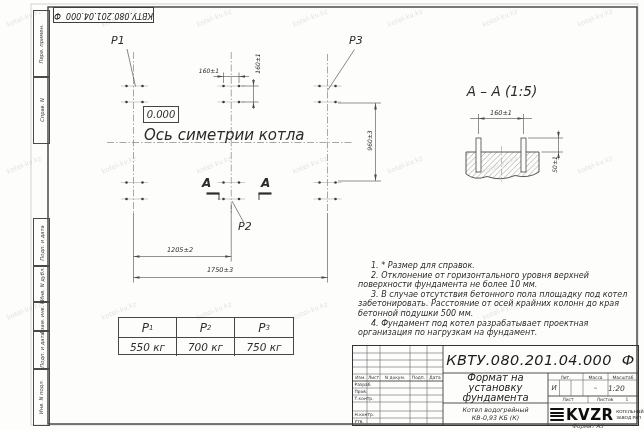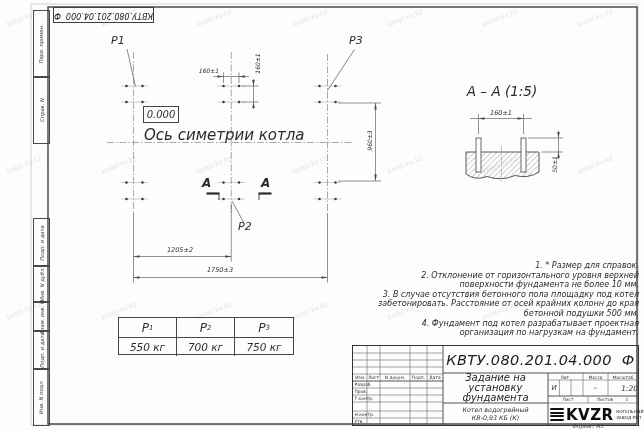--- a/index.html
+++ b/index.html
@@ -27,21 +27,21 @@
           display:grid;grid-template-columns:1fr 1fr 1fr;grid-template-rows:20px 18px;box-sizing:border-box;}
   #ltable .c{border-right:1px solid #474747;border-bottom:1px solid #474747;display:flex;
              align-items:center;justify-content:center;font-style:italic;}
   #ltable .c:nth-child(3n){border-right:none;}
   #ltable .c:nth-child(n+4){border-bottom:none;}
   #ltable .hd{font-size:12px;} #ltable .hd sub{font-size:7px;}
   #ltable .vl{font-size:10.5px;}
   
   #notes{position:absolute;left:358px;top:261px;width:281px;font-size:8px;line-height:1.2;
          font-style:italic;color:#2b2b2b;}
-  #notes p{margin:0;text-indent:13px;text-align:right;}
+  #notes p{margin:0;text-indent:13px;}
   
   #tb{position:absolute;left:352px;top:345px;width:285px;height:79px;border:1.3px solid #333;box-sizing:content-box;}
   #tb .t{position:absolute;font-size:4.4px;color:#333;white-space:nowrap;}
   #tb .ti{font-style:italic;}
   #docnum{position:absolute;left:92px;top:2px;width:191px;height:23px;display:flex;align-items:center;
           justify-content:center;font-size:14.5px;font-style:italic;letter-spacing:.4px;white-space:pre;color:#1d1d1d;}
   #tbtitle{position:absolute;left:90px;top:27px;width:105px;height:30px;display:flex;flex-direction:column;
            align-items:center;justify-content:center;font-size:10px;line-height:1.02;font-style:italic;color:#222;}
   #tbprod{position:absolute;left:90px;top:57px;width:105px;height:22px;display:flex;flex-direction:column;
           align-items:center;justify-content:center;font-size:6.3px;line-height:1.25;font-style:italic;color:#333;}
@@ -320,35 +320,35 @@
 
     <div class="t" style="left:1.5px;top:36px;">Разраб.</div>
     <div class="t" style="left:1.5px;top:43px;">Пров.</div>
     <div class="t" style="left:1.5px;top:50px;">Т.контр.</div>
     <div class="t" style="left:1.5px;top:66px;">Н.контр.</div>
     <div class="t" style="left:1.5px;top:73px;">Утв.</div>
 
     <div id="docnum">КВТУ.080.201.04.000  Ф</div>
 
     <div id="tbtitle">
-      <span>Задание на</span>
+      <span>Формат на</span>
       <span>установку</span>
       <span>фундамента</span>
     </div>
     <div id="tbprod">
       <span>Котел водогрейный</span>
       <span>КВ-0,93 КБ (К)</span>
     </div>
 
     <div class="t" style="left:195px;top:28.5px;width:35px;text-align:center;">Лит.</div>
     <div class="t" style="left:230px;top:28.5px;width:25px;text-align:center;">Масса</div>
     <div class="t" style="left:255px;top:28.5px;width:30px;text-align:center;">Масштаб</div>
     <div class="t ti" style="left:195px;top:38px;width:12px;text-align:center;font-size:7px;">И</div>
     <div class="t" style="left:230px;top:38px;width:25px;text-align:center;font-size:7px;">–</div>
-    <div class="t ti" style="left:255px;top:38px;width:30px;text-align:right;font-size:7.5px;">1:20</div>
+    <div class="t ti" style="left:255px;top:38px;width:30px;text-align:left;font-size:7.5px;">1:20</div>
 
     <div class="t" style="left:195px;top:51px;width:40px;text-align:center;">Лист</div>
     <div class="t" style="left:238px;top:51px;width:28px;text-align:center;">Листов</div>
     <div class="t" style="left:268px;top:51px;width:12px;text-align:center;">1</div>
 
     <div id="kvzr">
       <span class="bars">
           <i></i>
           <i></i>
           <i></i>

